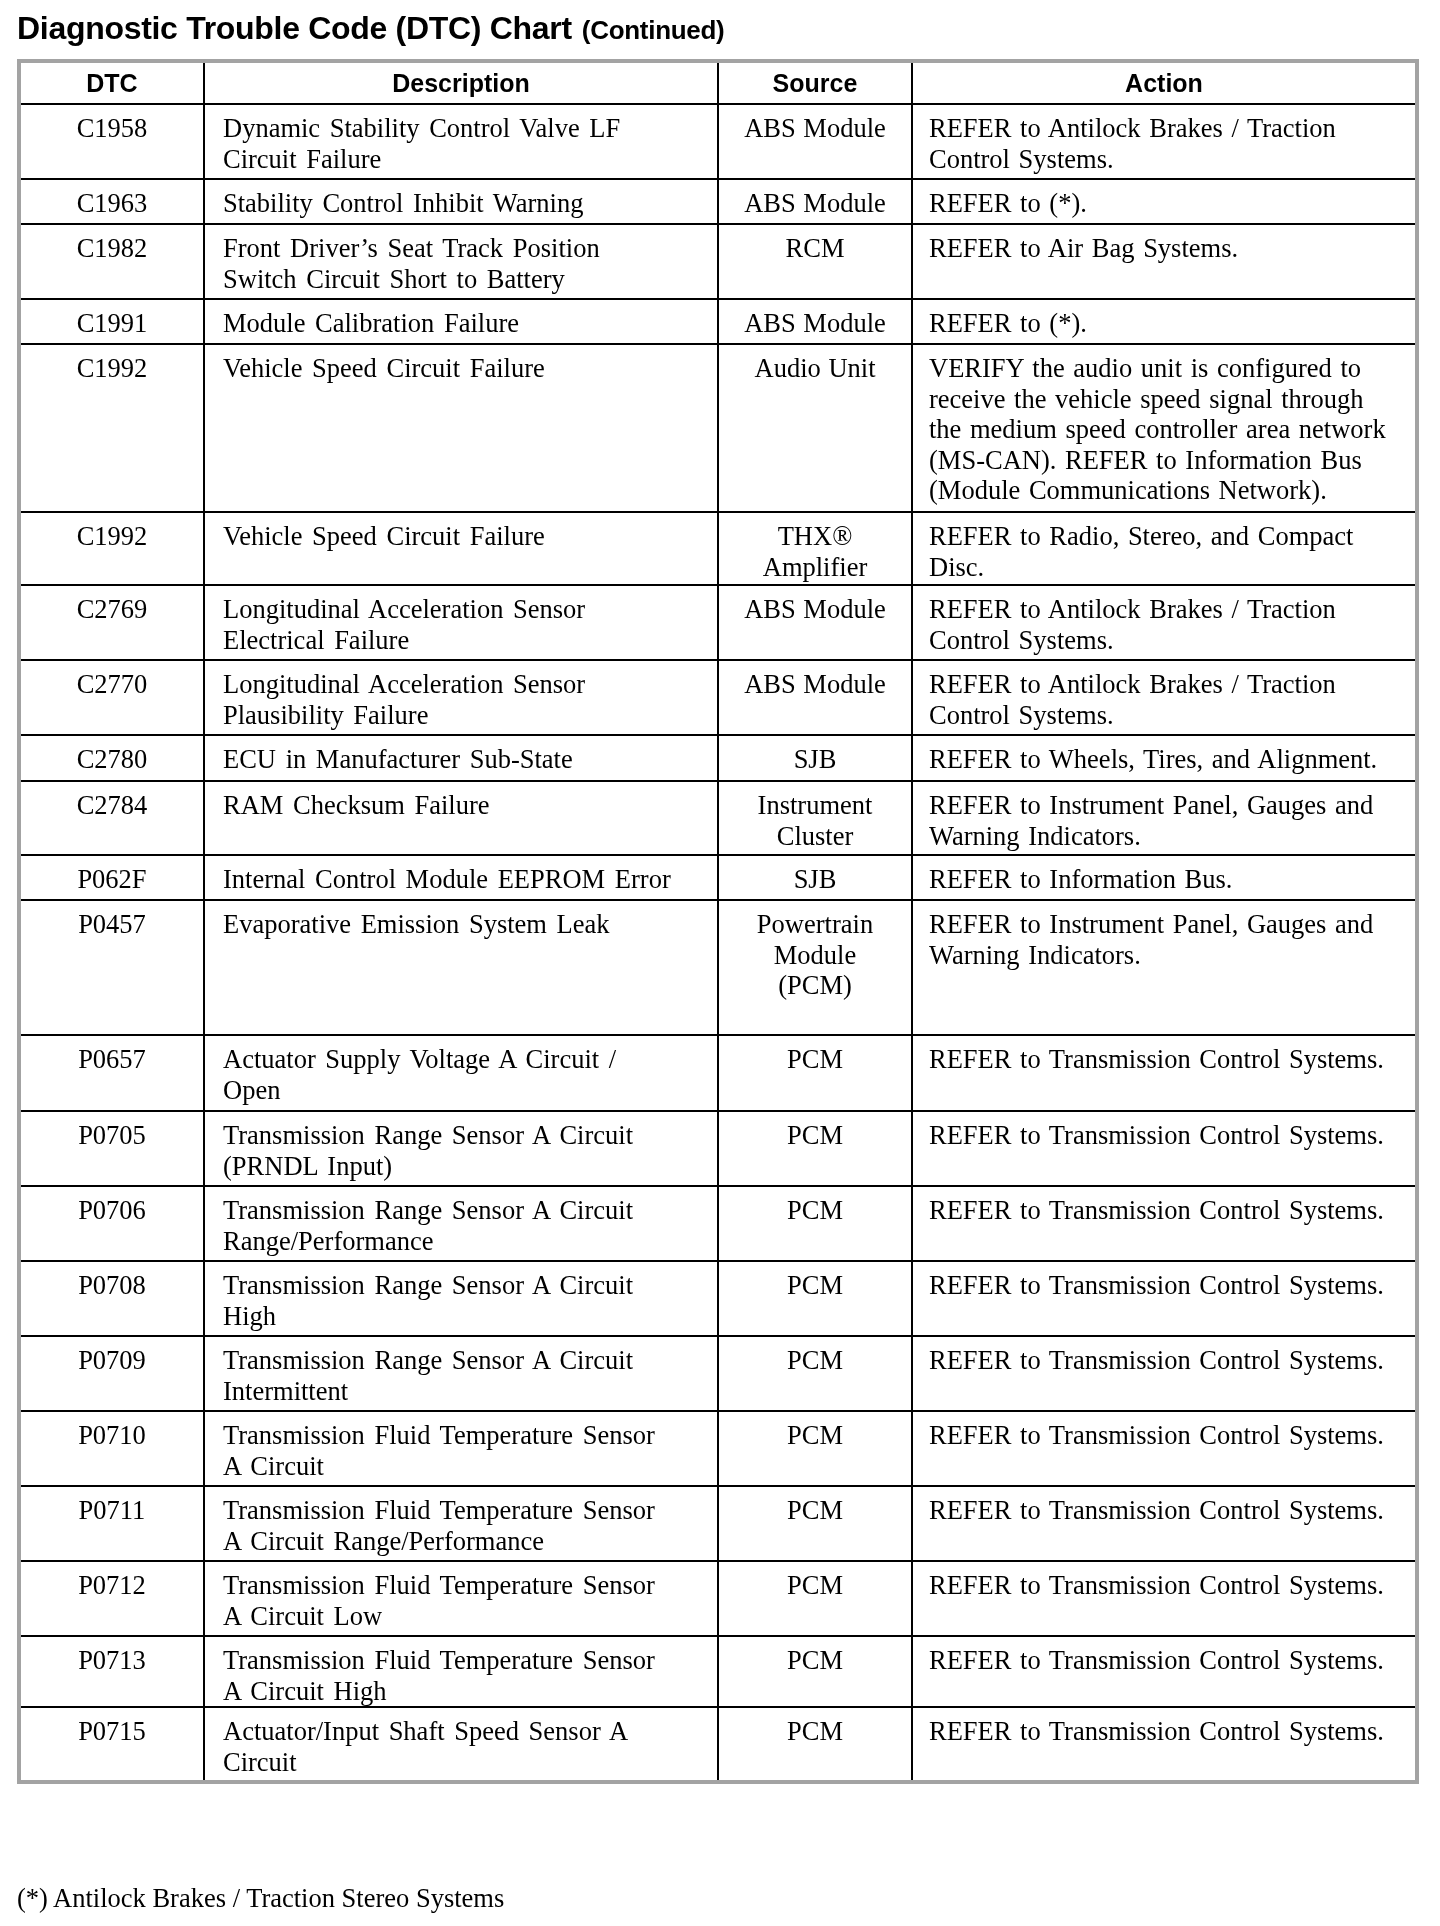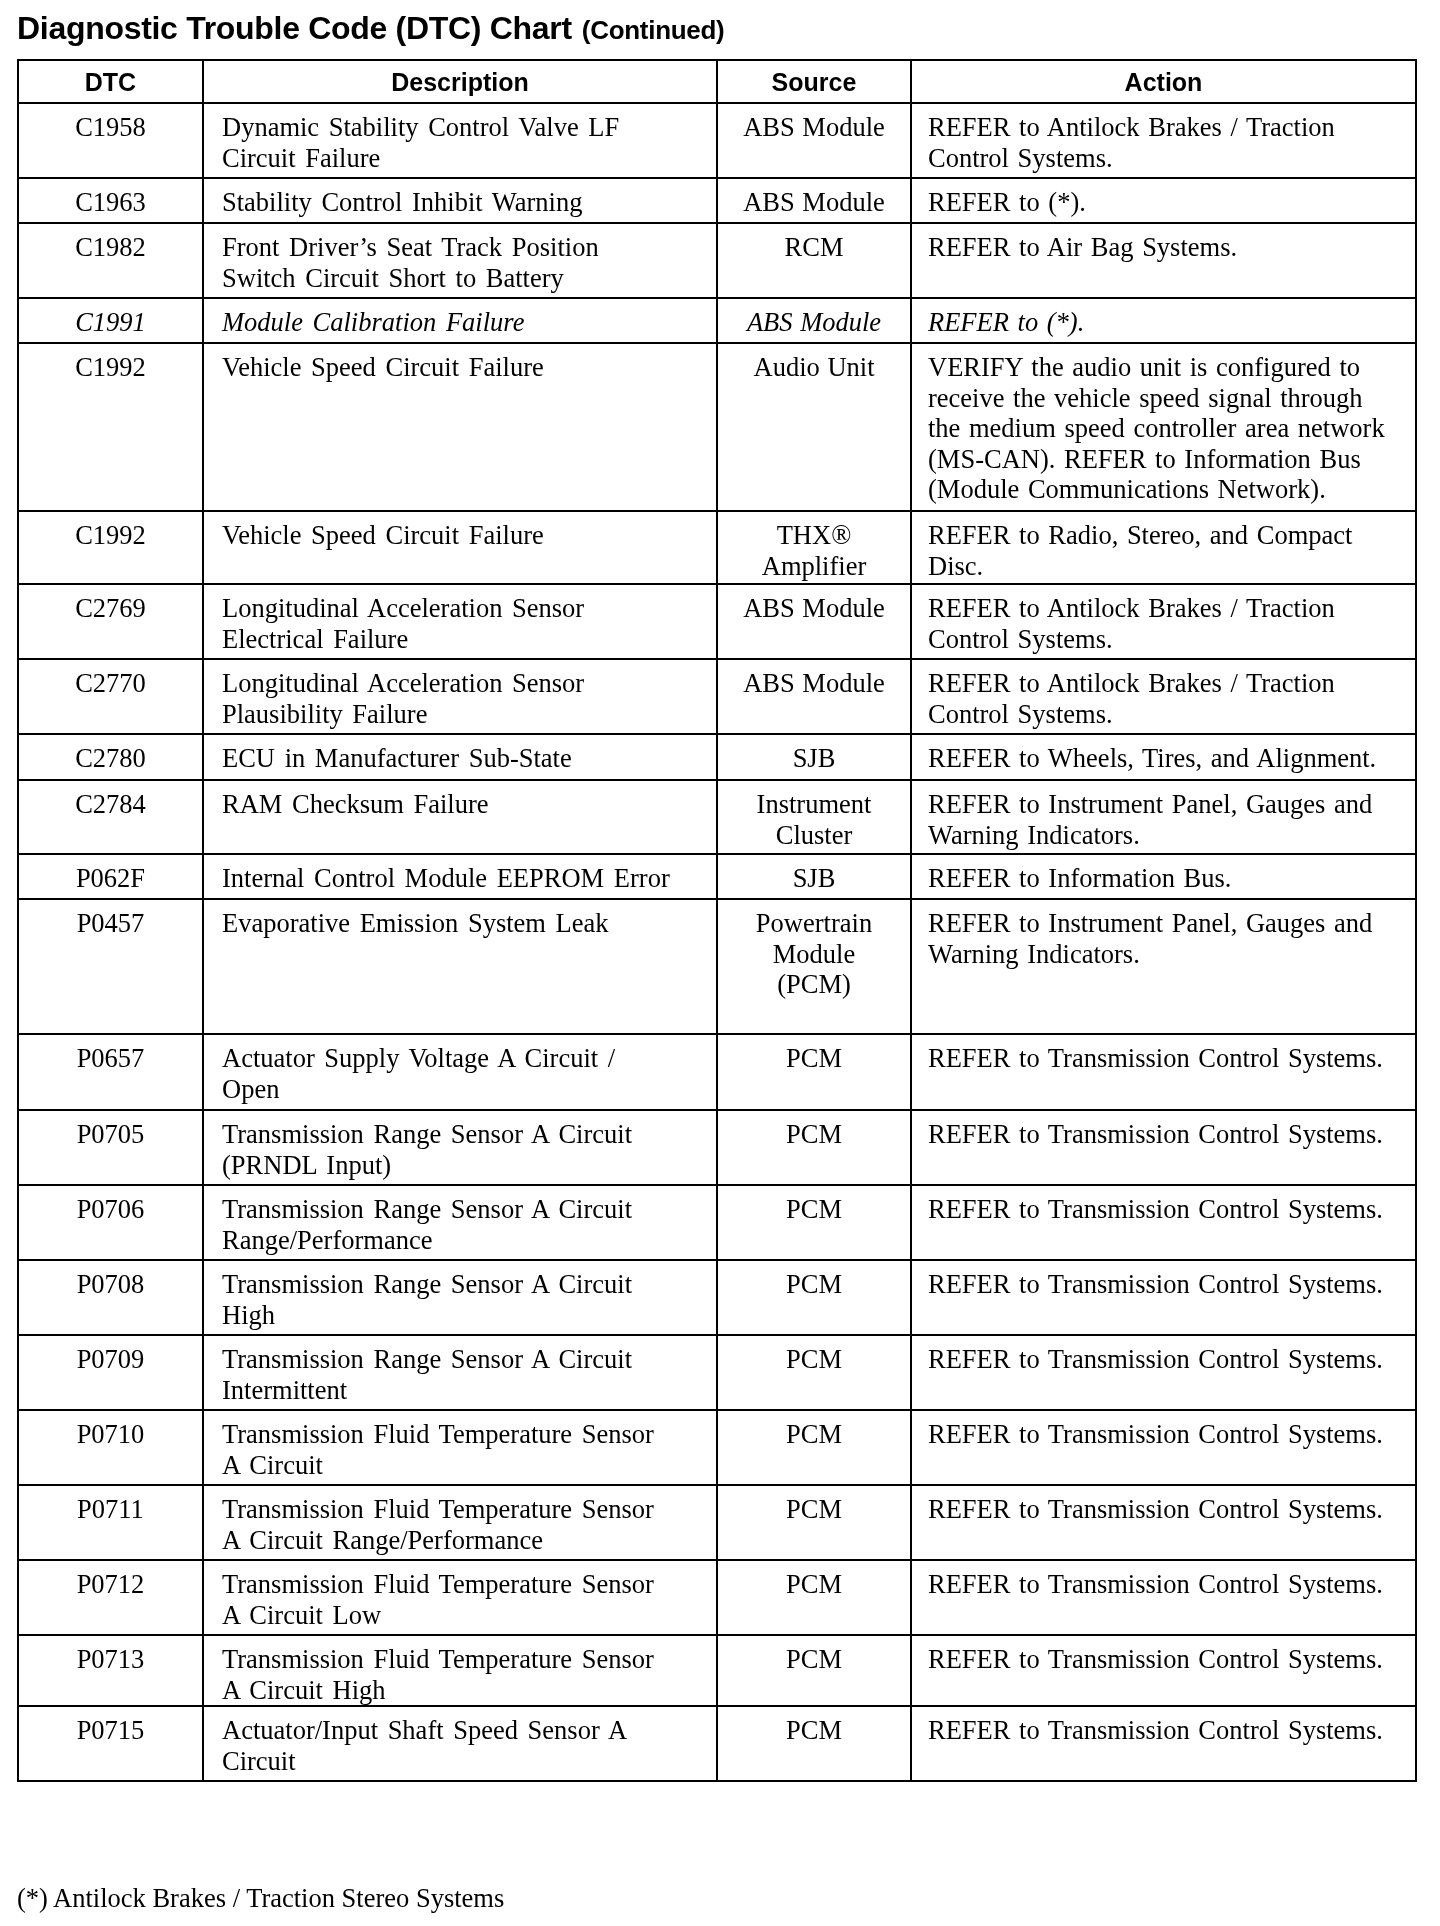--- a/index.html
+++ b/index.html
@@ -7,21 +7,21 @@
   .title {
     position: absolute; left: 17px; top: 6px; white-space: nowrap;
     font-family: "Liberation Sans", sans-serif; font-weight: bold;
     font-size: 32px; letter-spacing: -0.3px; line-height: 44px;
   }
   .title .cont { font-size: 26px; margin-left: 10px; }
   table.dtc {
     position: absolute; left: 17px; top: 59px;
     border-collapse: collapse; table-layout: fixed;
     width: 1398px;
-    border: 2px solid #a3a3a3;
+    border: 4px solid #a3a3a3;
   }
   table.dtc col.c-dtc { width: 185px; }
   table.dtc col.c-desc { width: 514px; }
   table.dtc col.c-src { width: 194px; }
   table.dtc col.c-act { width: 505px; }
   table.dtc th, table.dtc td {
     border: 2.5px solid #000; padding: 0; vertical-align: top; box-sizing: border-box;
   }
   table.dtc th {
     font-family: "Liberation Sans", sans-serif; font-weight: bold; font-size: 25px;
@@ -124,21 +124,21 @@
           <div class="cell">
             <span class="line">RCM</span>
           </div>
         </td>
         <td class="act">
           <div class="cell">
             <span class="line">REFER to Air Bag Systems.</span>
           </div>
         </td>
       </tr>
-      <tr style="height: 45px; font-style: italic;">
+      <tr style="height: 45px;">
         <td class="dtc-code">
           <div class="cell">
             <span class="line">C1991</span>
           </div>
         </td>
         <td class="desc">
           <div class="cell">
             <span class="line">Module Calibration Failure</span>
           </div>
         </td>

